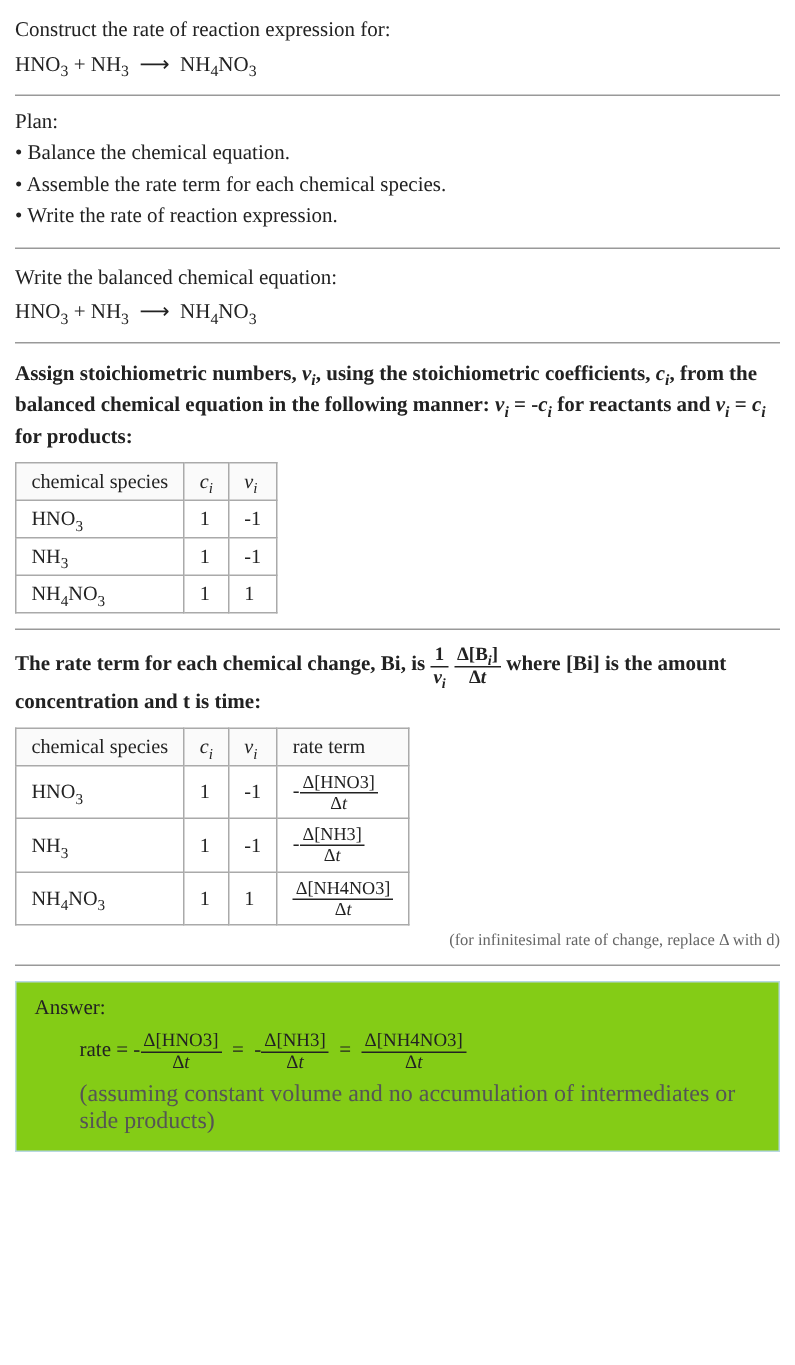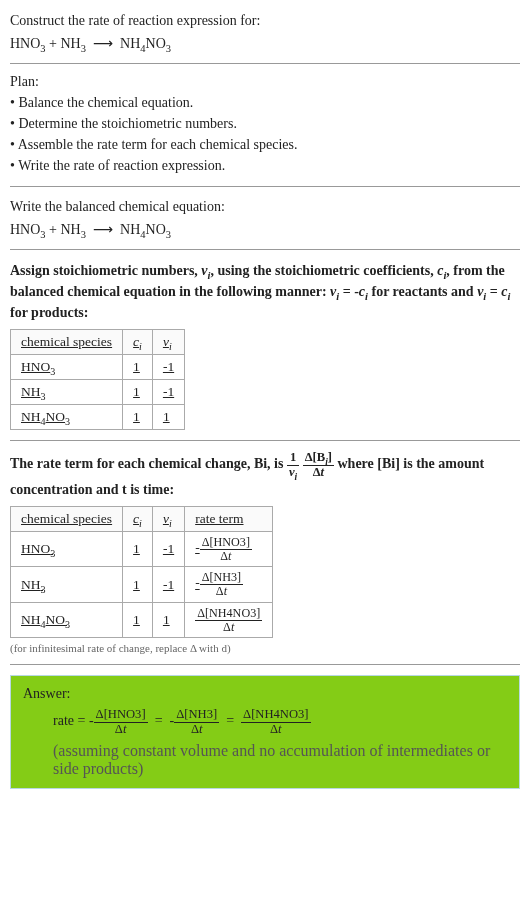--- a/index.html
+++ b/index.html
@@ -28,27 +28,27 @@
 table.data {
   border-collapse: collapse;
   margin: 6px 0 4px 0;
 }
 table.data th, table.data td {
   border: 1px solid #aaa;
   padding: 4px 10px;
   text-align: left;
   font-weight: normal;
   font-size: 13.5px;
-  text-decoration: underline;
 }
 table.data th { background: #fafafa; }
 .caption {
   font-size: 11px;
   color: #666;
   margin-top: 2px;
+  text-align: right;
 }
 .para { line-height: 1.5; margin: 3px 0; font-weight: bold; }
 .frac {
   display: inline-block;
   text-align: center;
   vertical-align: middle;
   font-size: 0.9em;
   line-height: 1.05;
 }
 .frac .num {
@@ -84,21 +84,20 @@
     HNO<sub>3</sub> + NH<sub>3</sub> &nbsp;⟶&nbsp; NH<sub>4</sub>NO<sub>3</sub>
   </div>
 </div>
 
 <hr class="hr">
 
 <div class="section">
   <div>Plan:</div>
   <ul class="plan-list">
     <li>Balance the chemical equation.</li>
-    <li>Determine the stoichiometric numbers.</li>
     <li>Assemble the rate term for each chemical species.</li>
     <li>Write the rate of reaction expression.</li>
   </ul>
 </div>
 
 <hr class="hr">
 
 <div class="section">
   <div class="eq-line">Write the balanced chemical equation:</div>
   <div class="eq-line">

